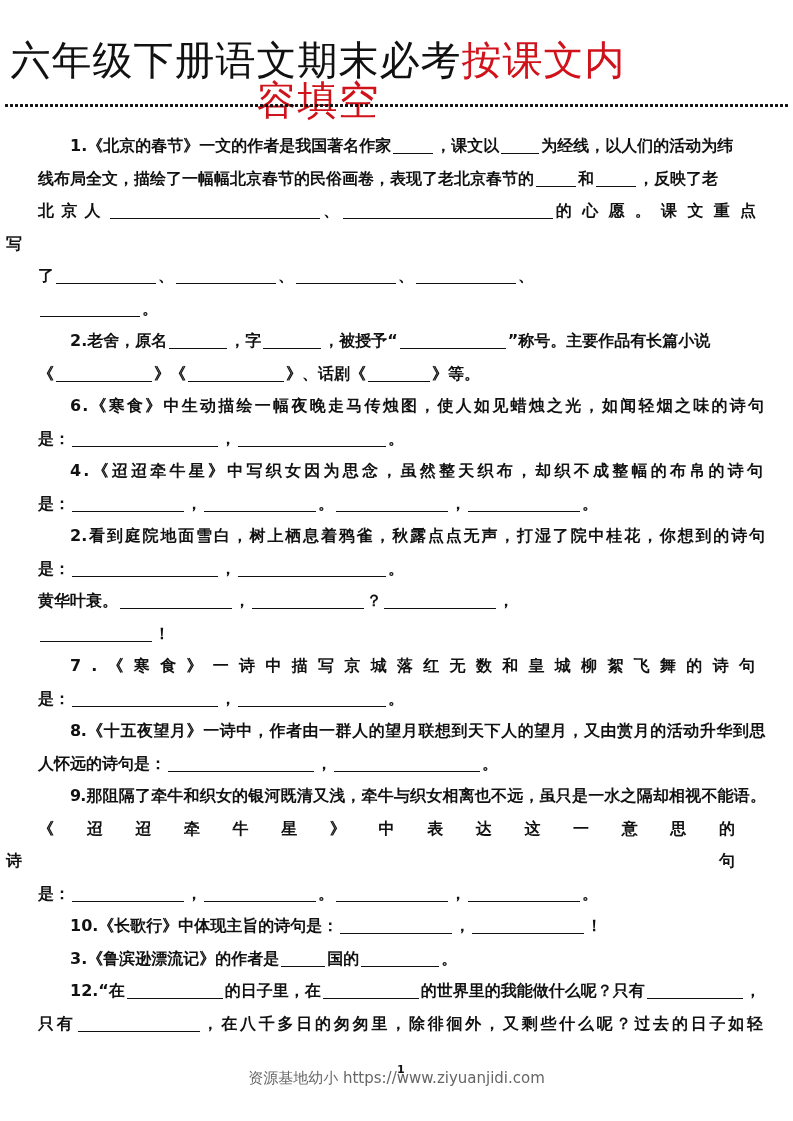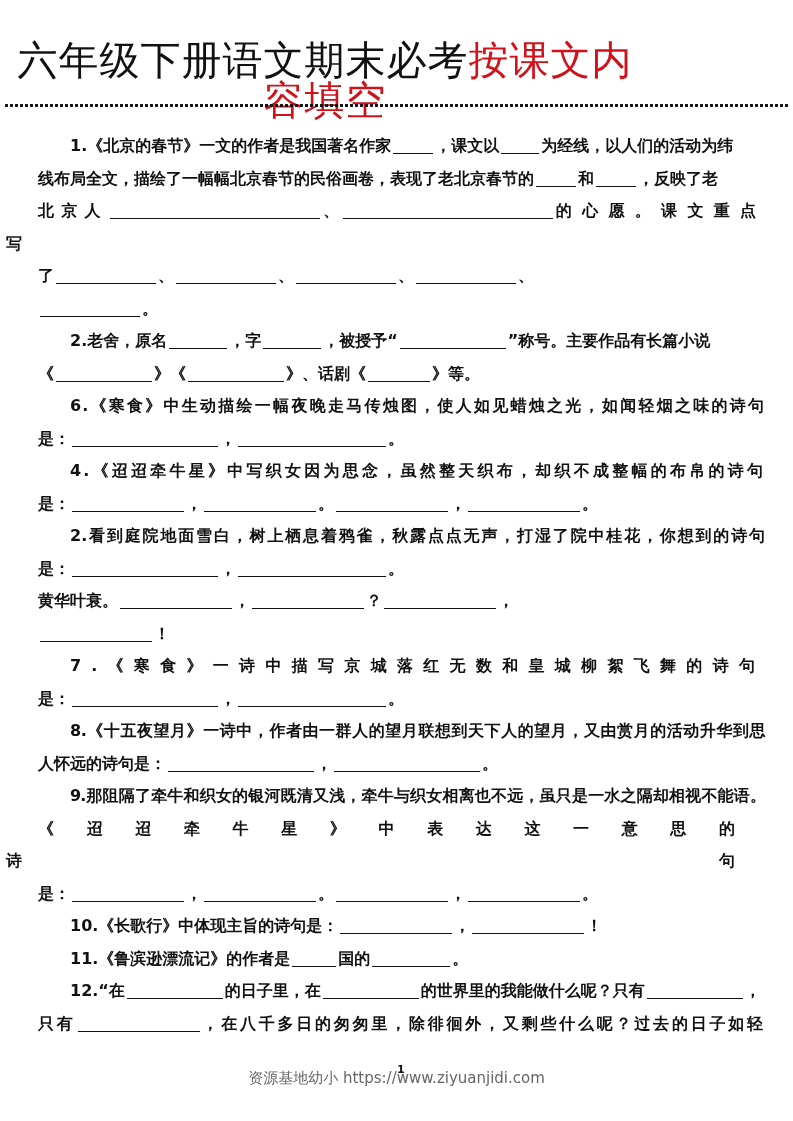--- a/index.html
+++ b/index.html
@@ -1,19 +1,19 @@
 <!DOCTYPE html>
 <html><head>
 <meta charset="utf-8">
 <style>
   html, body { margin: 0; padding: 0; background: #ffffff; }
   body { width: 793px; height: 1121px; position: relative; overflow: hidden;
          font-family: "DejaVu Sans", "Liberation Sans", sans-serif; color: #111; }
   .title { position: absolute; top: 40px; left: 0; width: 636px; text-align: center;
-           font-size: 40px; font-weight: normal; letter-spacing: 1px; line-height: 1; padding-left: 7px; }
+           font-size: 40px; font-weight: normal; letter-spacing: 1px; line-height: 1; }
   .title .black { color: #111; }
   .title .red { color: #d0121b; }
   .divider { position: absolute; top: 103px; left: 4px; width: 785px; height: 5px;
              background-image: radial-gradient(circle, #111 1.4px, transparent 1.6px);
              background-size: 5px 5px; background-repeat: repeat-x; }
   .content { position: absolute; top: 130px; left: 38px; width: 727px;
              font-size: 16px; font-weight: bold; line-height: 32.5px; }
   .para { margin: 0; text-indent: 2em; text-align: justify; }
   .line { display: block; }
   .just { text-align: justify; text-align-last: justify; }
@@ -81,21 +81,21 @@
     <span class="line just" style="letter-spacing:-1px"><span>9.那阻隔了牵牛和织女的银河既清又浅，牵牛与织女相离也不远，虽只是一水之隔却相视不能语。</span></span>
     <span class="line just" style="margin-left:-2em;letter-spacing:30px"><span>《迢迢牵牛星》中表达这一意思的诗句</span></span>
     <span class="line" style="margin-left:-2em"><span>是：</span><span class="blank" style="width:112px"></span><span>，</span><span class="blank" style="width:112px"></span><span>。</span><span class="blank" style="width:112px"></span><span>，</span><span class="blank" style="width:112px"></span><span>。</span></span>
   </div>
 
   <div class="para">
     <span class="line"><span>10.《长歌行》中体现主旨的诗句是：</span><span class="blank" style="width:112px"></span><span>，</span><span class="blank" style="width:112px"></span><span>！</span></span>
   </div>
 
   <div class="para">
-    <span class="line"><span>11.《鲁滨逊漂流记》的作者是</span><span class="blank" style="width:44px"></span><span>国的</span><span class="blank" style="width:78px"></span><span>。</span></span>
+    <span class="line"><span>3.《鲁滨逊漂流记》的作者是</span><span class="blank" style="width:44px"></span><span>国的</span><span class="blank" style="width:78px"></span><span>。</span></span>
   </div>
 
   <div class="para">
     <span class="line"><span>12.“在</span><span class="blank" style="width:96px"></span><span>的日子里，在</span><span class="blank" style="width:96px"></span><span>的世界里的我能做什么呢？只有</span><span class="blank" style="width:96px"></span><span>，</span></span>
     <span class="line just" style="margin-left:-2em;letter-spacing:2px"><span>只有</span><span class="blank" style="width:122px"></span><span>，在八千多日的匆匆里，除徘徊外，又剩些什么呢？过去的日子如轻</span></span>
   </div>
 </div>
 
 <div class="pagenum">1</div>
 <div class="footer">资源基地幼小 https://www.ziyuanjidi.com</div>

